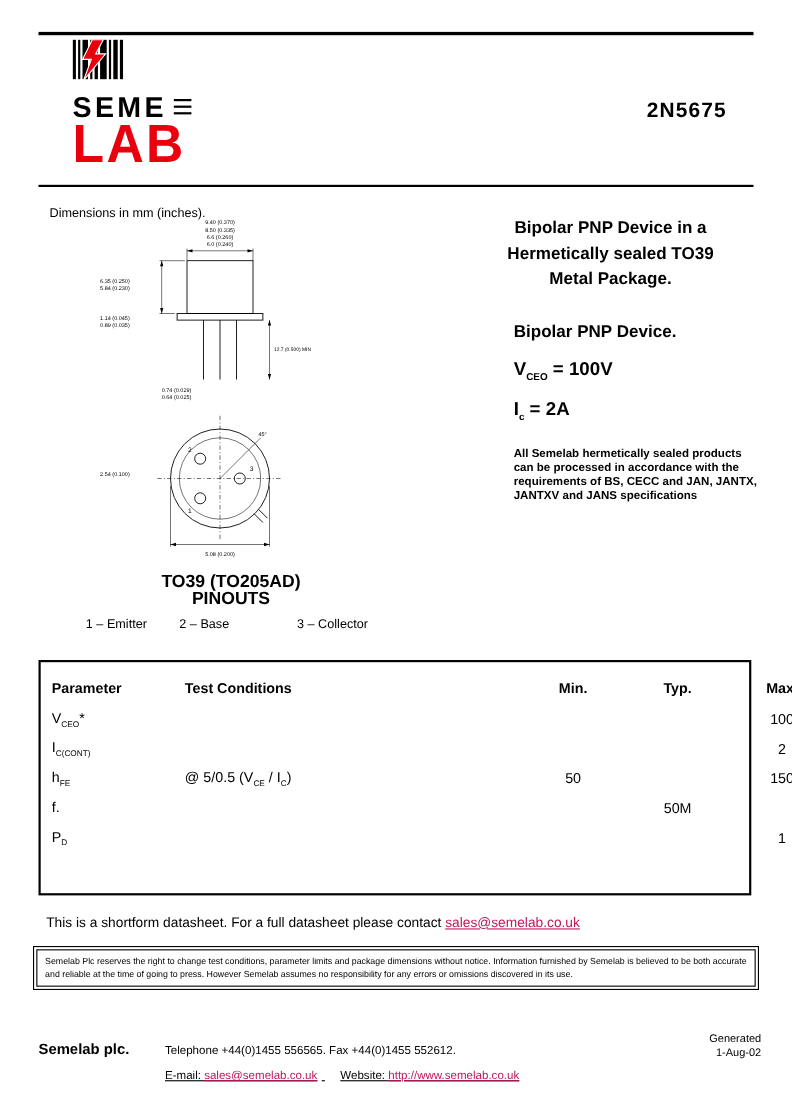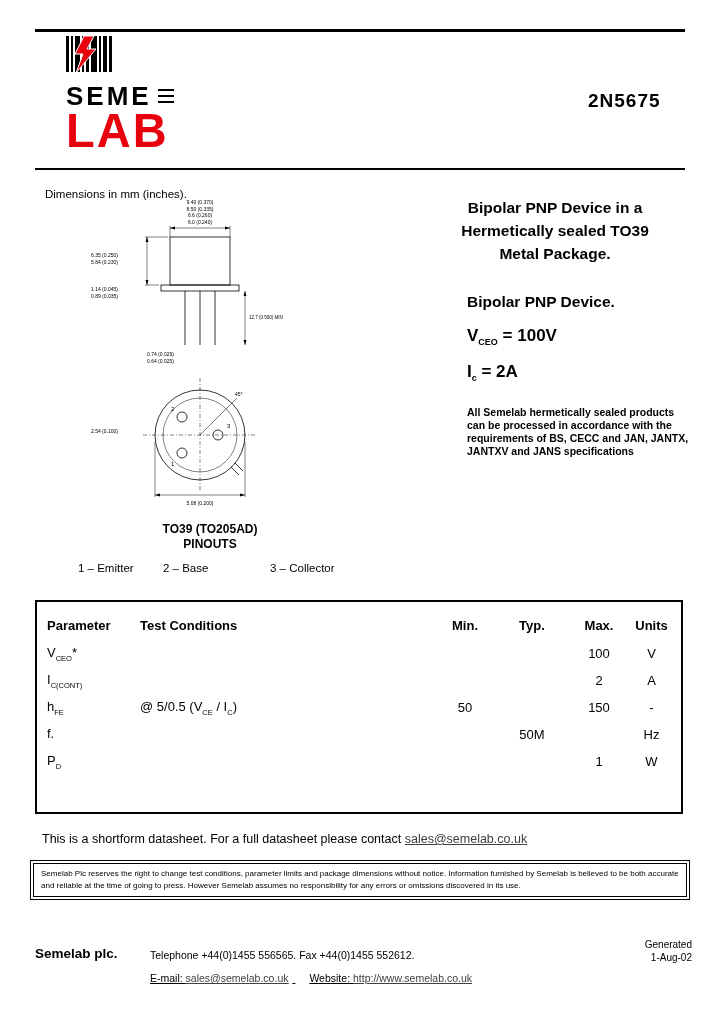--- a/index.html
+++ b/index.html
@@ -18,41 +18,41 @@
   .part-number { position:absolute; left:588px; top:90px; font-size:19px; font-weight:bold; letter-spacing:1px; }
 
   .dims-note { position:absolute; left:45px; top:188px; font-size:11.5px; }
 
   .title-block { position:absolute; left:420px; top:196px; width:270px; text-align:center; font-size:15.5px; font-weight:bold; line-height:23px; }
   .subtitle { position:absolute; left:467px; top:293px; font-size:15.5px; font-weight:bold; }
   .spec-line { position:absolute; left:467px; font-size:17px; font-weight:bold; }
   .spec-line sub, .subsc { font-size:9px; font-weight:bold; }
   .compliance { position:absolute; left:467px; top:406px; width:222px; font-size:10.5px; font-weight:bold; line-height:13px; }
 
-  .pinout-caption { position:absolute; left:128px; top:522px; width:164px; text-align:center; font-size:12px; font-weight:bold; line-height:15px; }
+  .pinout-caption { position:absolute; left:128px; top:522px; width:164px; text-align:center; font-size:16px; font-weight:bold; line-height:15px; }
   .pin-label { position:absolute; top:562px; font-size:11.5px; }
 
   
   .drawing-svg { position:absolute; left:85px; top:195px; }
   .drawing-svg text { font-family:"Liberation Sans", sans-serif; fill:#000; }
   .dline { stroke:#000; stroke-width:0.8; fill:none; }
   .dthin { stroke:#000; stroke-width:0.5; fill:none; }
   .ddash { stroke:#000; stroke-width:0.5; fill:none; stroke-dasharray:4 2 1 2; }
 
   
   .spec-table { position:absolute; left:35px; top:600px; width:648px; height:214px; border:2px solid #000; box-sizing:border-box; padding:8px 10px 0 10px; }
-  .trow { display:grid; grid-template-columns:93px 292px 66px 68px 66px 1fr; align-items:center; height:27px; }
+  .trow { display:grid; grid-template-columns:93px 292px 66px 68px 66px 1fr; align-items:center; height:27px;gap:28px; }
   .trow.head { height:30px; font-weight:bold; }
   .cell { font-size:13px; }
   .cell.num { text-align:center; }
   .cell sub { font-size:7.5px; }
   .footnote { margin-top:14px; font-size:12.5px; }
 
   .contact-line { position:absolute; left:42px; top:832px; font-size:12.5px; }
-  a.doclink { color:#404040; text-decoration:underline; cursor:pointer; }
+  a.doclink { color:#be185d; text-decoration:underline; cursor:pointer; }
 
   .disclaimer-outer { position:absolute; left:30px; top:860px; width:660px; box-sizing:border-box; border:1px solid #000; padding:2px; }
   .disclaimer-inner { border:1px solid #000; padding:4px 7px; font-size:8px; line-height:12px; }
 
   .footer-company { position:absolute; left:35px; top:946px; font-size:13.5px; font-weight:bold; }
   .footer-phone { position:absolute; left:150px; top:949px; font-size:10.5px; }
   .footer-email { position:absolute; left:150px; top:972px; font-size:10.5px;text-decoration:underline; }
   .footer-email a { margin-right:4px; }
   .generated { position:absolute; right:28px; top:938px; text-align:right; font-size:10px; line-height:13px; }
 </style>

